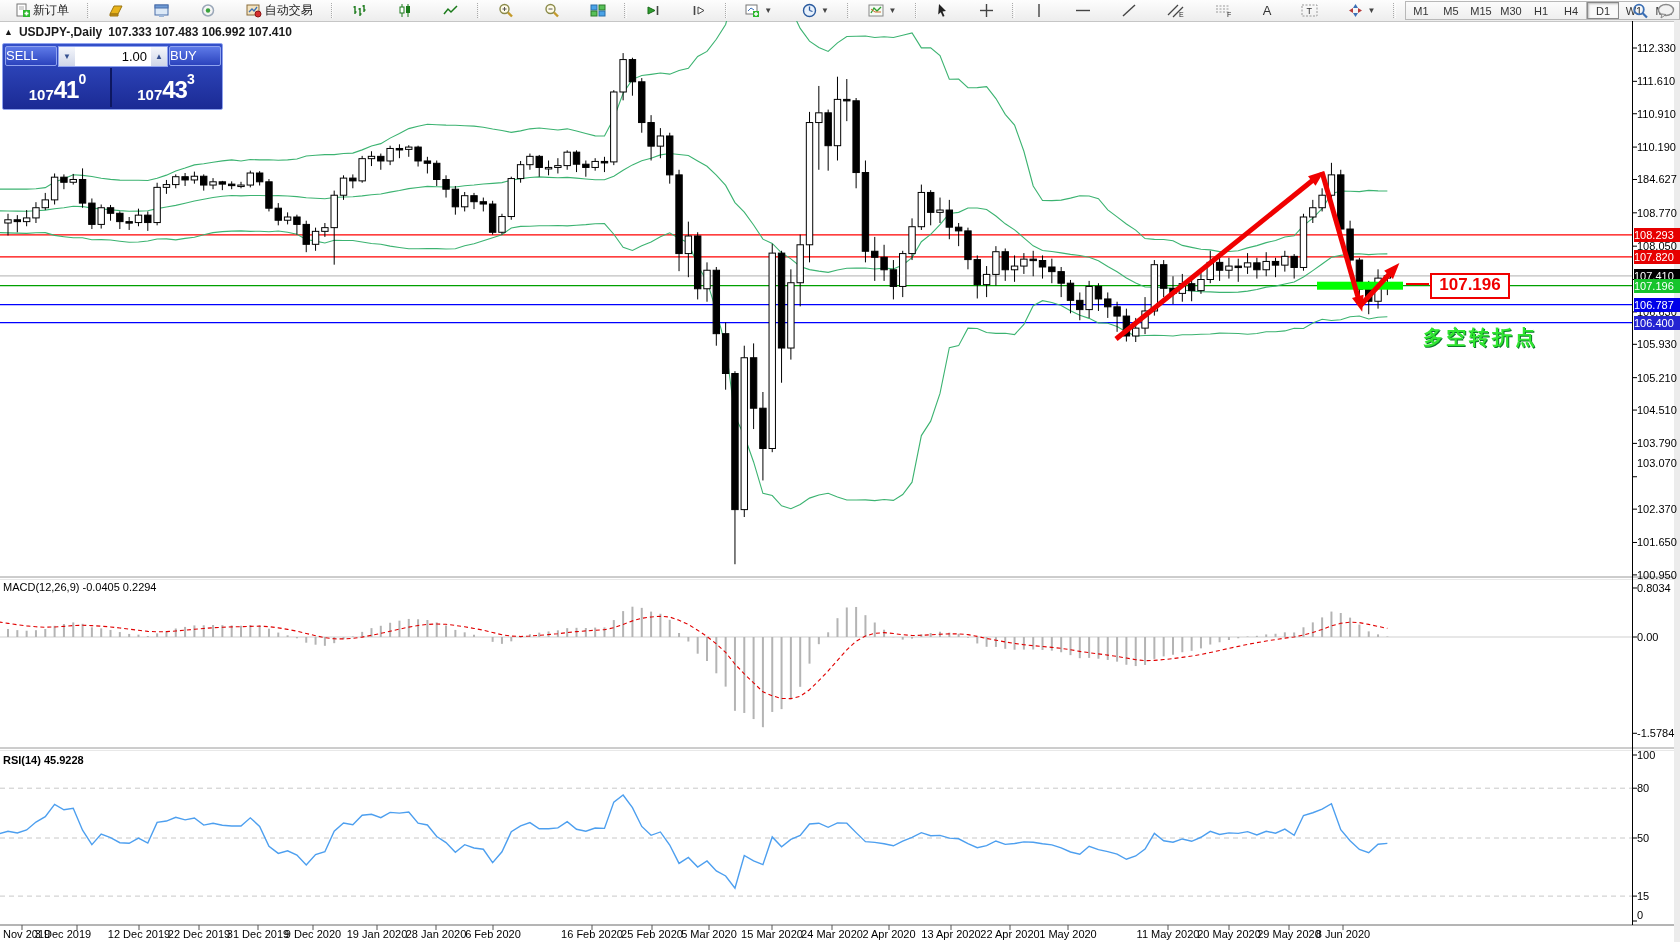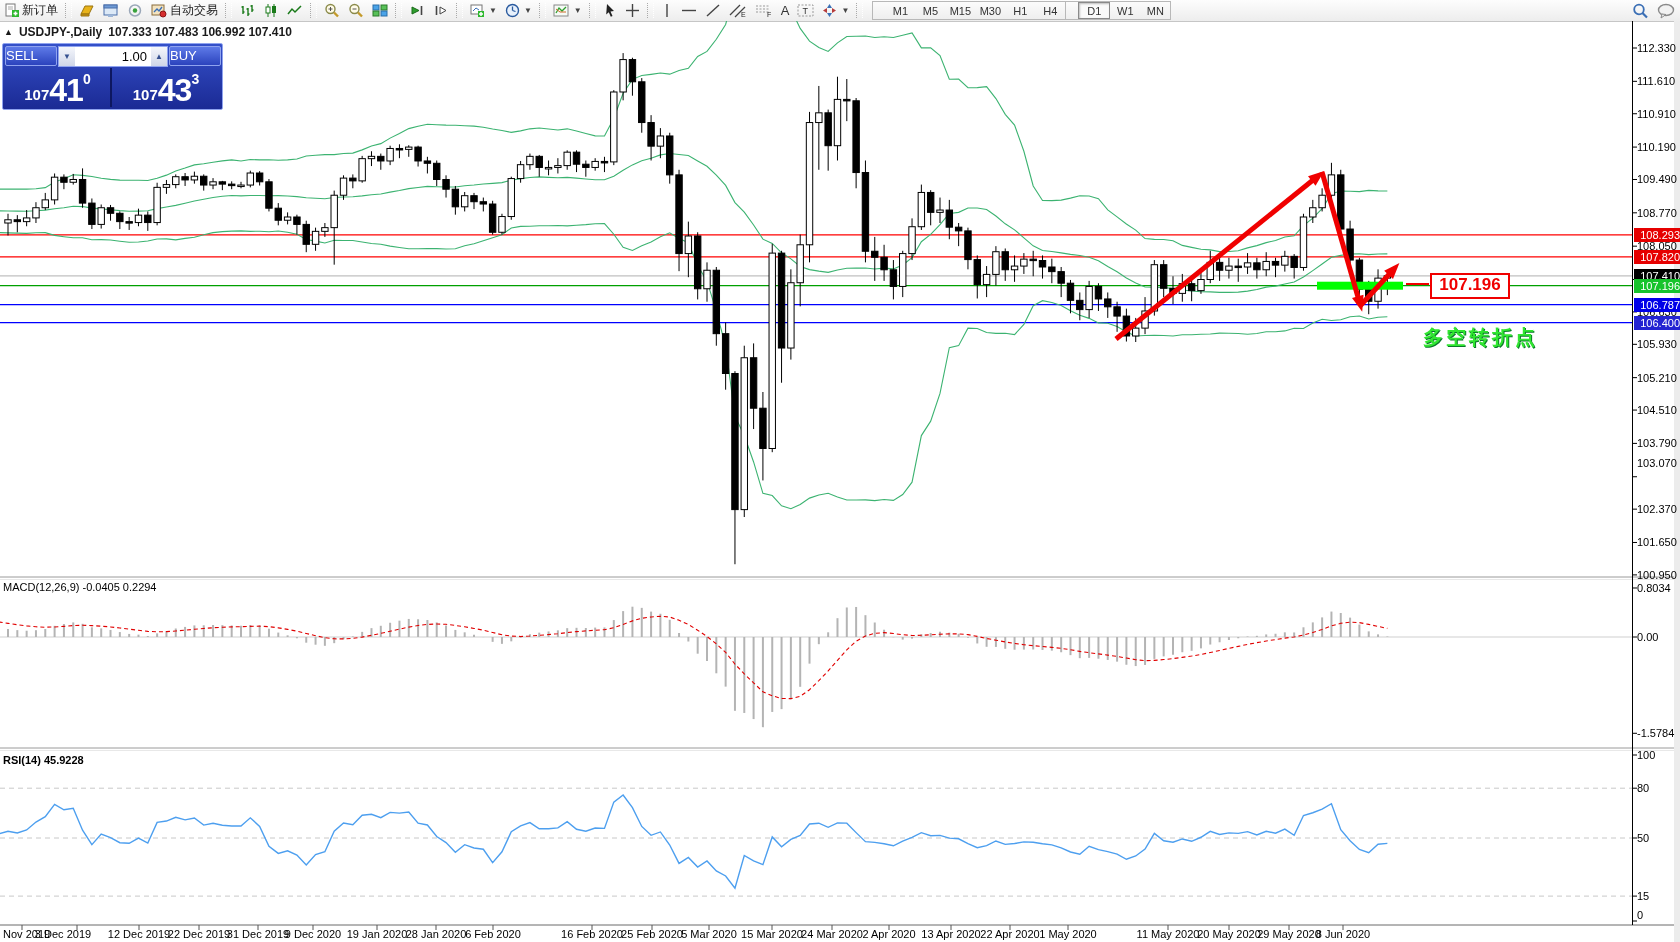--- a/index.html
+++ b/index.html
@@ -2,56 +2,56 @@
 <html><head>
 <meta charset="utf-8">
 <style>
   html,body{margin:0;padding:0;background:#e8e8e8;}
   #app{position:relative;width:1680px;height:942px;background:#fff;overflow:hidden;
        font-family:"Liberation Sans",sans-serif;-webkit-font-smoothing:antialiased;}
   
   #toolbar{position:absolute;left:0;top:0;width:1680px;height:21px;
     background:linear-gradient(180deg,#fdfdfd,#ededed);border-bottom:1px solid #c6c6c6;
     display:flex;align-items:center;font-size:12px;color:#222;}
-  .tbtn{display:flex;align-items:center;gap:3px;padding:1px 3px;height:17px;border:1px solid transparent;
+  .tbtn{display:flex;align-items:center;gap:3px;padding:1px 14px;height:17px;border:1px solid transparent;
     border-radius:2px;cursor:default;white-space:nowrap;}
   .grip{width:5px;height:15px;margin:0 3px;border-left:1px dotted #aaa;border-right:1px dotted #fff;}
   .caret{font-size:8px;color:#444;margin-left:1px;}
   .ico{display:inline-block;position:relative;}
   .ico svg{display:block;}
   #tf-groups{display:flex;margin-left:6px;}
-  .tf-box{display:flex;border:1px solid #b8b8b8;height:17px;align-items:stretch;padding-left:12px;}
+  .tf-box{display:flex;border:1px solid #b8b8b8;height:17px;align-items:stretch;}
   .tf-box + .tf-box{border-left:none;}
   .tf{min-width:24px;padding:0 3px;font-size:11px;color:#333;display:flex;align-items:center;justify-content:center;cursor:default;}
   .tf.active{background:#fafafa;border:1px solid #8a8a8a;box-shadow:inset 1px 1px 2px rgba(0,0,0,.25);}
   #tb-right{position:absolute;right:4px;top:0;height:21px;display:flex;align-items:center;gap:8px;}
   
   #cv{position:absolute;left:0;top:0;}
   .axis-label{position:absolute;left:1637px;width:44px;font-size:11px;color:#000;line-height:13px;}
-  .badge{position:absolute;left:1634px;width:46px;height:14px;font-size:11px;line-height:14px;text-align:right;color:#fff;}
+  .badge{position:absolute;left:1634px;width:46px;height:14px;font-size:11px;line-height:14px;text-align:left;color:#fff;}
   .pane-label{position:absolute;font-size:11px;color:#000;}
   .date-label{position:absolute;top:928px;transform:translateX(-50%);font-size:11px;color:#000;white-space:nowrap;}
   #title-line{position:absolute;left:4px;top:25px;font-size:12px;font-weight:700;color:#1a1a1a;display:flex;gap:6px;align-items:center;}
   #title-line .mk{font-size:9px;}
   
   #ocp{position:absolute;left:2px;top:43px;width:219px;height:65px;
     background:linear-gradient(180deg,#3450c9,#1b2a94);border:1px solid #8fa3ef;border-radius:2px;}
   .ocp-btn{position:absolute;top:2px;height:18px;line-height:18px;color:#fff;font-size:13px;
     background:linear-gradient(180deg,#5e7ae8,#2b43bd);border:1px solid #8fa3ef;border-radius:2px;cursor:default;}
   #sell-btn{left:2px;width:50px;}
   #buy-btn{left:166px;width:50px;}
   #vol-spin{position:absolute;left:55px;top:2px;width:108px;height:19px;background:#fff;border:1px solid #8fa3ef;display:flex;}
   .spin-b{width:16px;height:100%;background:linear-gradient(180deg,#f4f6fb,#cfd6e8);color:#35508f;font-size:8px;
     display:flex;align-items:center;justify-content:center;cursor:default;}
   #vol-val{flex:1;text-align:right;padding-right:4px;font-size:13px;color:#000;line-height:19px;}
   .price-cell{position:absolute;top:24px;height:39px;color:#fff;display:flex;align-items:flex-end;justify-content:center;}
   #sell-price{left:2px;width:105px;border-right:2px solid #0d1760;}
   #buy-price{left:109px;width:108px;}
   .p-small{font-size:15px;font-weight:700;margin-bottom:4px;}
-  .p-big{font-size:32px;font-weight:700;line-height:34px;letter-spacing:-1px;}
+  .p-big{font-size:24px;font-weight:700;line-height:34px;letter-spacing:-1px;}
   .p-sup{font-size:14px;font-weight:700;align-self:flex-start;margin-top:3px;}
   
   #price-tag{position:absolute;left:1430px;top:273px;width:76px;height:22px;border:2px solid #f00000;background:#fff;
     color:#f00000;font-size:17px;font-weight:700;text-align:center;line-height:20px;}
   #turning-point{position:absolute;left:1423px;top:324px;font-size:20px;font-weight:700;color:#30e630;
     letter-spacing:3px;text-shadow:1px 1px 0 #0a7a2a;white-space:nowrap;}
   #right-strip{position:absolute;left:1674px;top:21px;width:6px;height:921px;background:#ececec;}
 </style>
 </head>
 <body>
@@ -912,21 +912,21 @@
 
   <div id="price-tag">107.196</div>
   <div id="turning-point">多空转折点</div>
 
   <div id="right-strip"></div>
   <div id="axis-labels">
       <div class="axis-label" style="top: 42px;">112.330</div>
       <div class="axis-label" style="top: 75.336px;">111.610</div>
       <div class="axis-label" style="top: 107.746px;">110.910</div>
       <div class="axis-label" style="top: 141.082px;">110.190</div>
-      <div class="axis-label" style="top: 173.492px;">109.490</div>
+      <div class="axis-label" style="top: 173.492px;">184.627</div>
       <div class="axis-label" style="top: 206.828px;">108.770</div>
       <div class="axis-label" style="top: 240.164px;">108.050</div>
       <div class="axis-label" style="top: 273.5px;">107.330</div>
       <div class="axis-label" style="top: 305.91px;">106.630</div>
       <div class="axis-label" style="top: 338.32px;">105.930</div>
       <div class="axis-label" style="top: 371.656px;">105.210</div>
       <div class="axis-label" style="top: 404.066px;">104.510</div>
       <div class="axis-label" style="top: 437.402px;">103.790</div>
       <div class="axis-label" style="top: 457px;">103.070</div>
       <div class="axis-label" style="top: 503.148px;">102.370</div>

